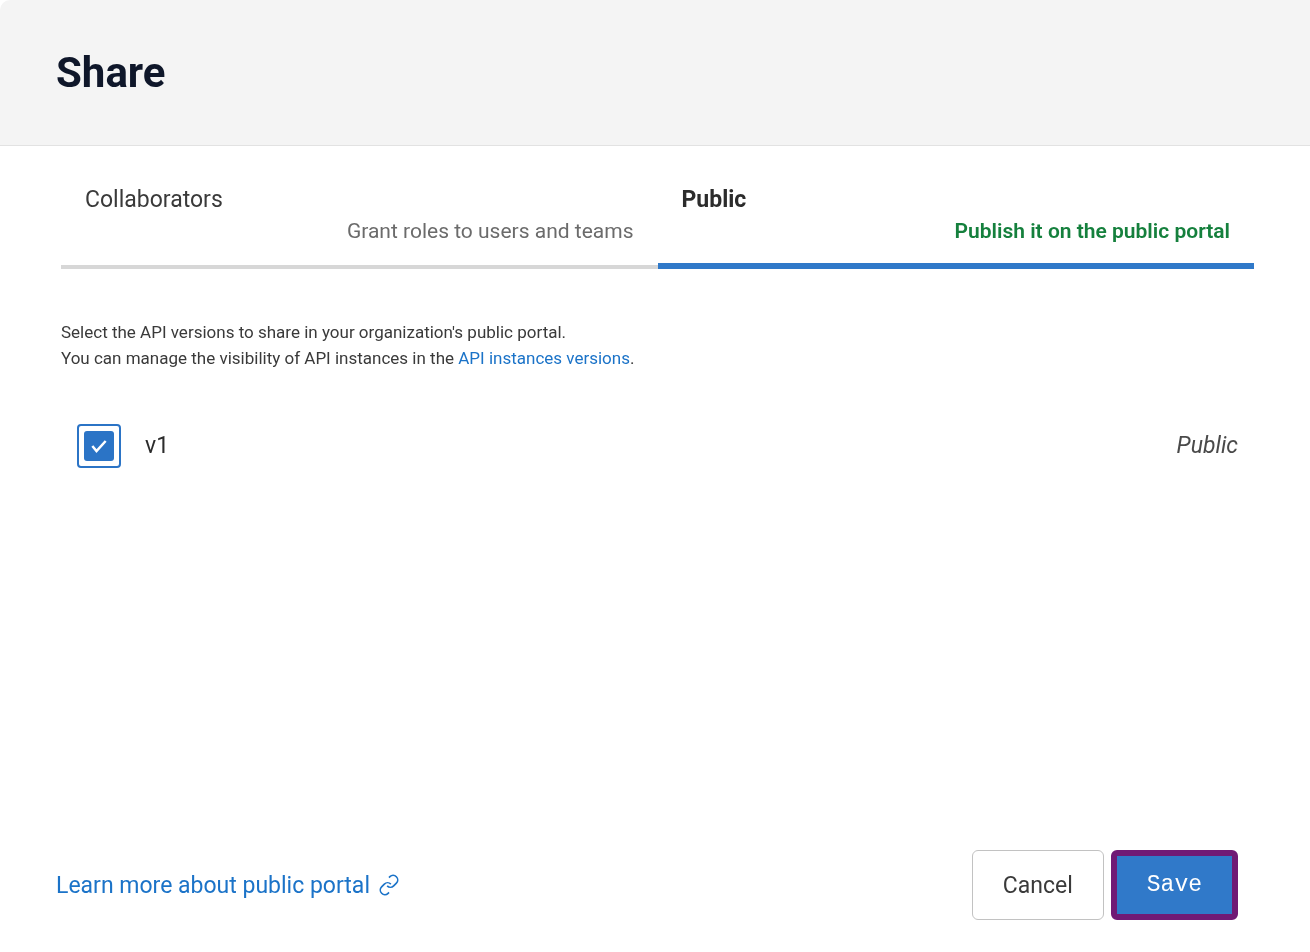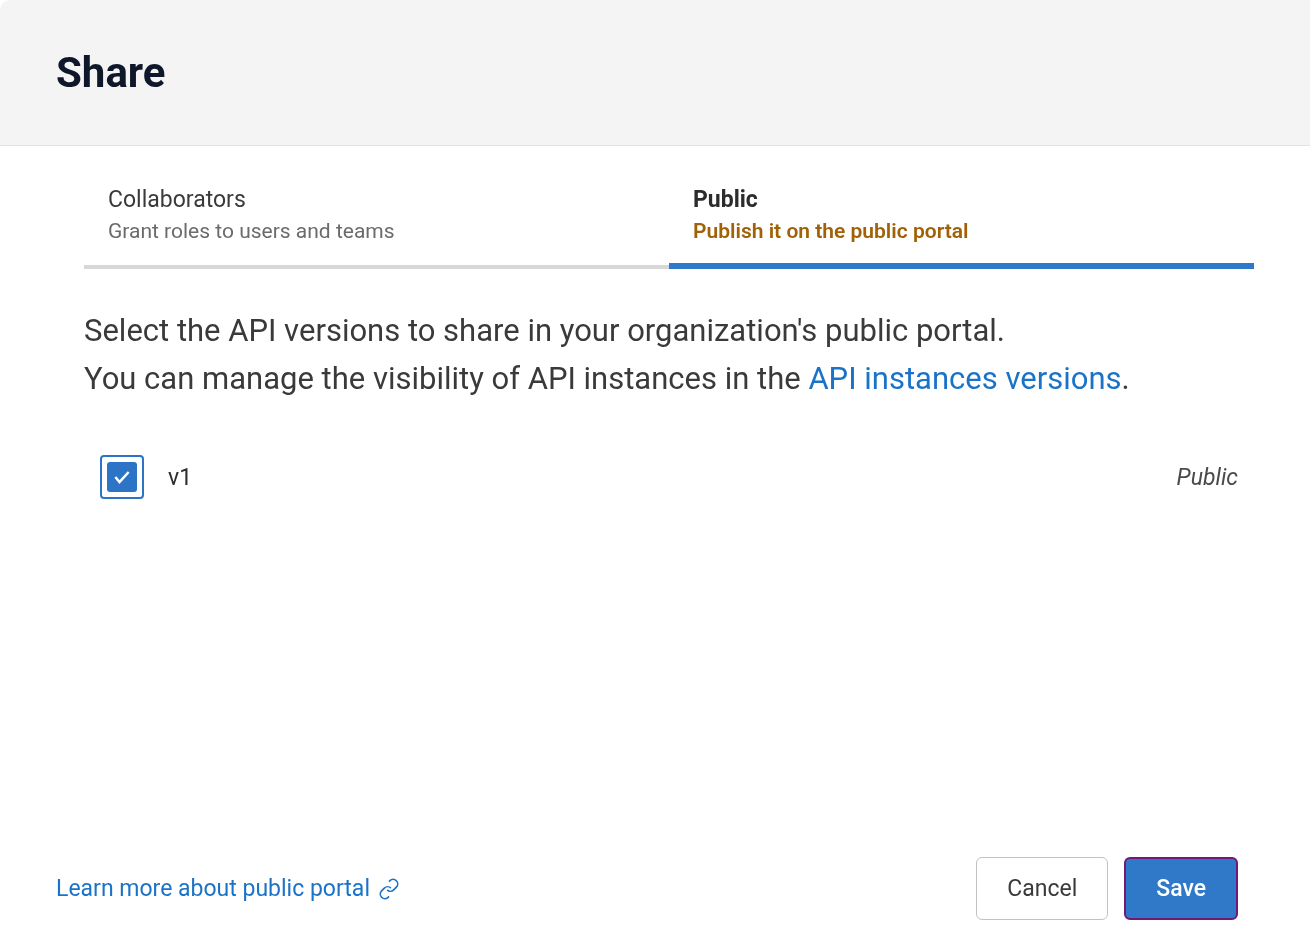--- a/index.html
+++ b/index.html
@@ -16,21 +16,21 @@
     border-bottom: 1px solid #e2e2e2;
     padding: 48px 0 48px 56px;
     border-top-left-radius: 10px;
   }
   .header h1 {
     font-size: 42px;
     font-weight: 700;
     color: #0f172a;
   }
   .content {
-    padding: 0 56px 0 84px;
+    padding: 0 56px 0 61px;
   }
   .tabs {
     display: flex;
     margin-top: 28px;
   }
   .tab {
     flex: 1;
     padding: 12px 24px 20px 24px;
     border-bottom: 4px solid #d7d7d7;
     cursor: pointer;
@@ -44,28 +44,29 @@
     color: #3a3a3a;
     margin-bottom: 6px;
   }
   .tab.active .tab-title {
     font-weight: 700;
     color: #2c2c2c;
   }
   .tab-subtitle {
     font-size: 21px;
     color: #6b6b6b;
+    text-align: right;
   }
   .tab.active .tab-subtitle {
     font-weight: 600;
-    color: #a16207;
+    color: #15803d;
   }
   .description {
-    margin-top: 38px;
-    font-size: 31px;
+    margin-top: 50px;
+    font-size: 17px;
     color: #3a3a3a;
     line-height: 1.55;
   }
   .description a {
     color: #1b73c8;
     text-decoration: none;
   }
   .version-list {
     margin-top: 44px;
   }
@@ -130,39 +131,40 @@
   .learn-link svg {
     width: 22px;
     height: 22px;
     stroke: #1b73c8;
     fill: none;
     stroke-width: 1.8;
   }
   .footer-buttons {
     margin-left: auto;
     display: flex;
-    gap: 16px;
+    gap: 7px;
   }
   .btn {
     font-size: 23px;
     padding: 16px 30px;
     border-radius: 6px;
     cursor: pointer;
     font-family: inherit;
   }
   .btn-cancel {
     background: #ffffff;
     color: #3a3a3a;
     border: 1px solid #c2c2c2;
   }
   .btn-save {
     background: #3079c9;
     color: #ffffff;
-    border: 2px solid #701a75;
+    border: 6px solid #701a75;
     font-weight: 500;
+    font-family: Liberation Mono, monospace;
   }
 </style>
 </head>
 <body>
 
 <div class="header">
   <h1>Share</h1>
 </div>
 
 <div class="content">

